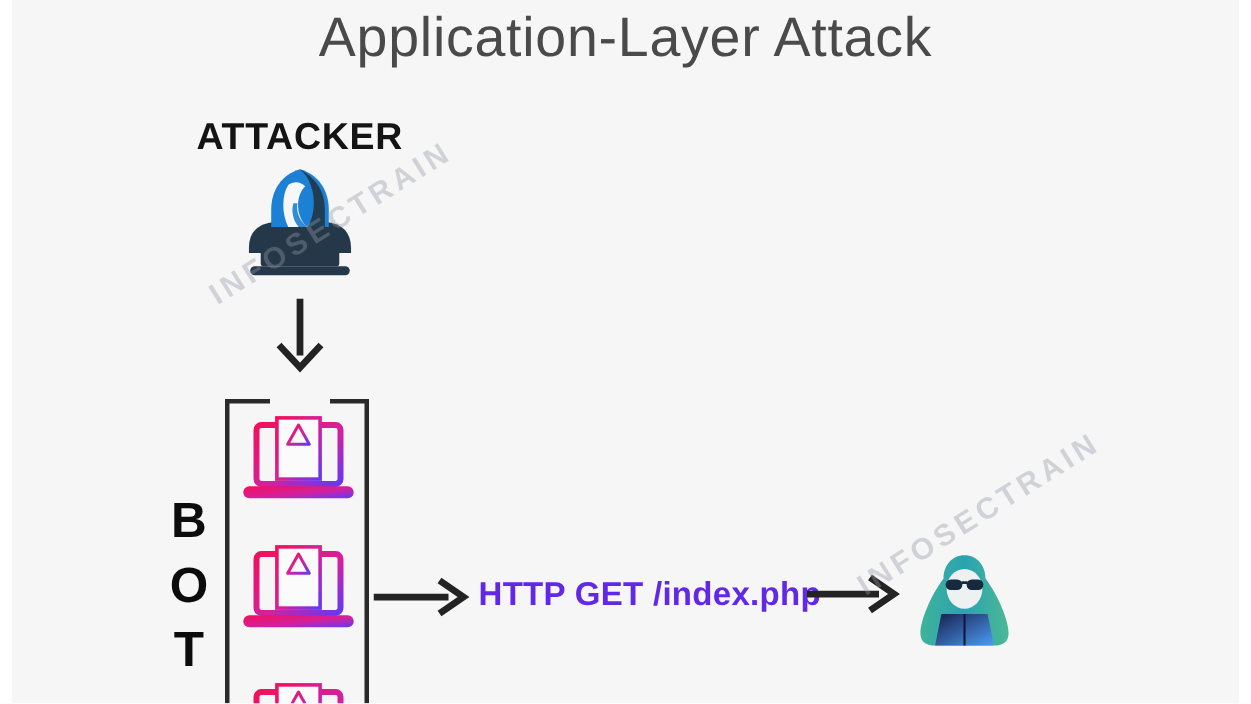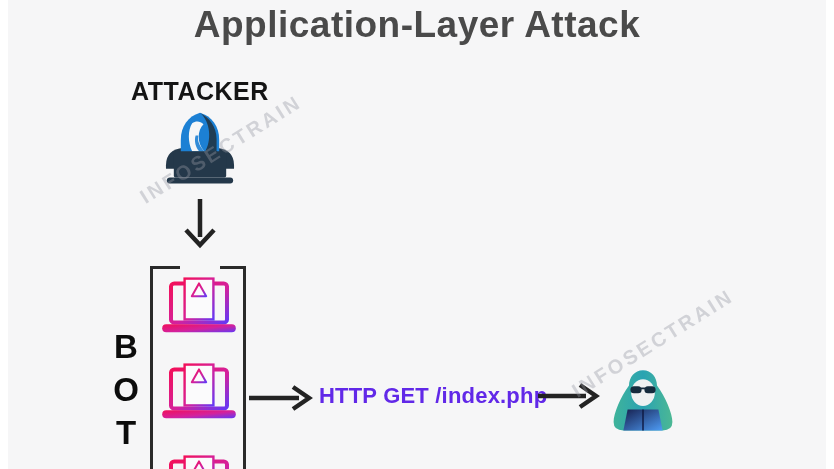--- a/index.html
+++ b/index.html
@@ -11,21 +11,21 @@
     font-family:"Liberation Sans", sans-serif;
   }
   .canvas{
     position:absolute;left:8px;top:0;right:8px;bottom:0;
     background:#f6f6f7;
   }
   .abs{position:absolute;}
   .title{
     left:0;top:4px;width:834px;
     text-align:center;
-    font-size:37px;font-weight:700;letter-spacing:.5px;
+    font-size:37px;font-weight:400;letter-spacing:.5px;
     color:#4a4a4a;
   }
   .actor-label{
     font-size:25px;font-weight:800;color:#141414;letter-spacing:.5px;
   }
   .attacker-label{left:131px;top:77px;}
   .victim-label{left:597px;top:320px;}
   .request-text{
     left:319px;top:383px;
     font-size:22px;font-weight:700;color:#6128e8;letter-spacing:.2px;

